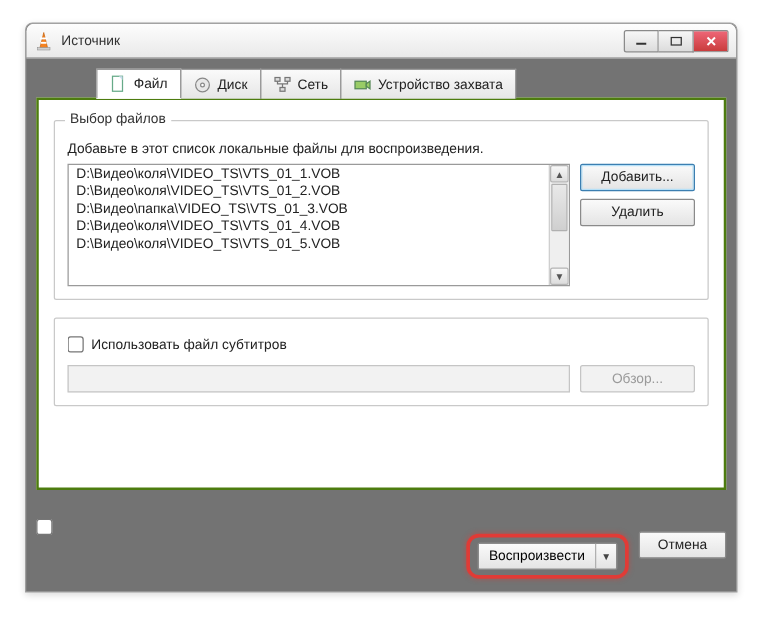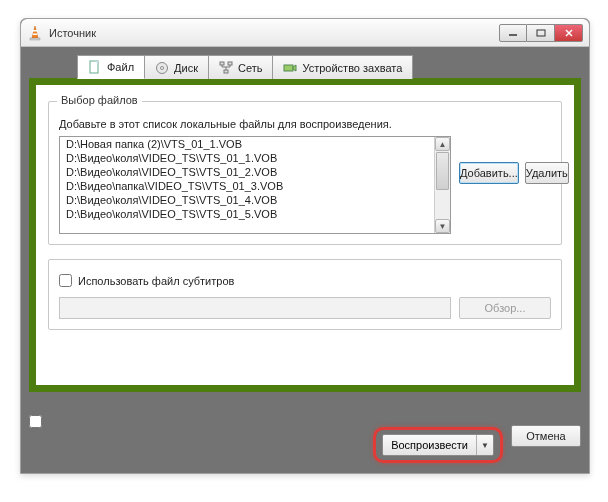--- a/index.html
+++ b/index.html
@@ -11,31 +11,31 @@
 .win-btns { display: flex; gap: 0; }
 .win-btn { width: 28px; height: 18px; border: 1px solid #8a8a8a; background: linear-gradient(#f7f7f7,#dcdcdc); display: flex; align-items: center; justify-content: center; font-size: 10px; color: #333; }
 .win-btn.min { border-radius: 2px 0 0 2px; }
 .win-btn.max { border-left: none; }
 .win-btn.close { border-left: none; border-radius: 0 2px 2px 0; background: linear-gradient(#e67,#c93c3c); color: #fff; }
 .content { position: absolute; left: 8px; top: 36px; right: 8px; bottom: 10px; }
 .tabstrip { display: flex; height: 24px; position: relative; z-index: 2; margin-left: 48px; }
 .tab { display: flex; align-items: center; gap: 5px; padding: 0 10px; border: 1px solid #9a9a9a; background: linear-gradient(#fafafa,#e6e6e6); border-bottom: none; margin-right: -1px; color: #222; }
 .tab.active { background: #fff; border-bottom: 1px solid #fff; position: relative; z-index: 3; }
 .tab .ticon { width: 14px; height: 14px; }
-.panel { border: 7px solid #4d7c0f; background: #fff; position: absolute; top: 23px; left: 0; right: 0; height: 314px; padding: 10px 12px; }
+.panel { border: 2px solid #4d7c0f; background: #fff; position: absolute; top: 23px; left: 0; right: 0; height: 314px; padding: 10px 12px; }
 .groupbox { border: 1px solid #c9c9c9; border-radius: 2px; padding: 14px 10px 10px; position: relative; margin-top: 6px; }
 .groupbox > .legend { position: absolute; top: -8px; left: 8px; background: #fff; padding: 0 4px; color: #333; }
 .row1 { display: flex; gap: 8px; }
 .filelist { flex: 1; height: 98px; border: 1px solid #9a9a9a; background: #fff; overflow: hidden; position: relative; }
 .filelist .items { position: absolute; inset: 0 16px 0 0; overflow: hidden; }
 .filelist .item { padding: 1px 6px; white-space: nowrap; color: #222; }
 .vscroll { position: absolute; right: 0; top: 0; bottom: 0; width: 16px; background: #efefef; border-left: 1px solid #cfcfcf; }
 .vscroll .btn { height: 14px; background: linear-gradient(#f8f8f8,#dcdcdc); border: 1px solid #b5b5b5; display: flex; align-items: center; justify-content: center; font-size: 8px; color: #555; }
 .vscroll .thumb { position: absolute; top: 15px; left: 1px; right: 1px; height: 38px; background: linear-gradient(#e9e9e9,#cfcfcf); border: 1px solid #b0b0b0; border-radius: 1px; }
-.sidebtns { display: flex; gap: 6px; width: 92px; margin-top: 26px; }
+.sidebtns { display: flex; flex-direction: column; gap: 6px; width: 92px; }
 .btn { height: 22px; border: 1px solid #8a8a8a; background: linear-gradient(#fafafa,#e4e4e4); display: flex; align-items: center; justify-content: center; color: #222; border-radius: 2px; cursor: default; }
 .btn.primary { border: 1px solid #3c7fb1; box-shadow: inset 0 0 0 1px #b6e0f7; }
 .btn.disabled { color: #9a9a9a; border-color: #c5c5c5; background: #f2f2f2; }
 .desc { margin: 2px 0 6px; color: #222; }
 .subbox { margin-top: 14px; }
 .chk { display: flex; align-items: center; gap: 6px; color: #222; }
 .chk input { width: 13px; height: 13px; }
 .subrow { display: flex; gap: 8px; margin-top: 10px; align-items: center; }
 .subrow .field { flex: 1; height: 22px; border: 1px solid #c5c5c5; background: #f2f2f2; }
 .morechk { position: absolute; left: 0; top: 360px; }
@@ -122,21 +122,20 @@
       </div>
     </div>
 
     <div class="panel">
       <div class="groupbox">
         <span class="legend">Выбор файлов</span>
         <div class="desc">Добавьте в этот список локальные файлы для воспроизведения.</div>
         <div class="row1">
           <div class="filelist">
             <div class="items">
-              <div class="item">D:\Новая папка (2)\VTS_01_1.VOB</div>
               <div class="item">D:\Видео\коля\VIDEO_TS\VTS_01_1.VOB</div>
               <div class="item">D:\Видео\коля\VIDEO_TS\VTS_01_2.VOB</div>
               <div class="item">D:\Видео\папка\VIDEO_TS\VTS_01_3.VOB</div>
               <div class="item">D:\Видео\коля\VIDEO_TS\VTS_01_4.VOB</div>
               <div class="item">D:\Видео\коля\VIDEO_TS\VTS_01_5.VOB</div>
             </div>
             <div class="vscroll">
               <div class="btn">▲</div>
               <div class="thumb"></div>
               <div class="btn" style="position:absolute;bottom:0;left:0;right:0">▼</div>

